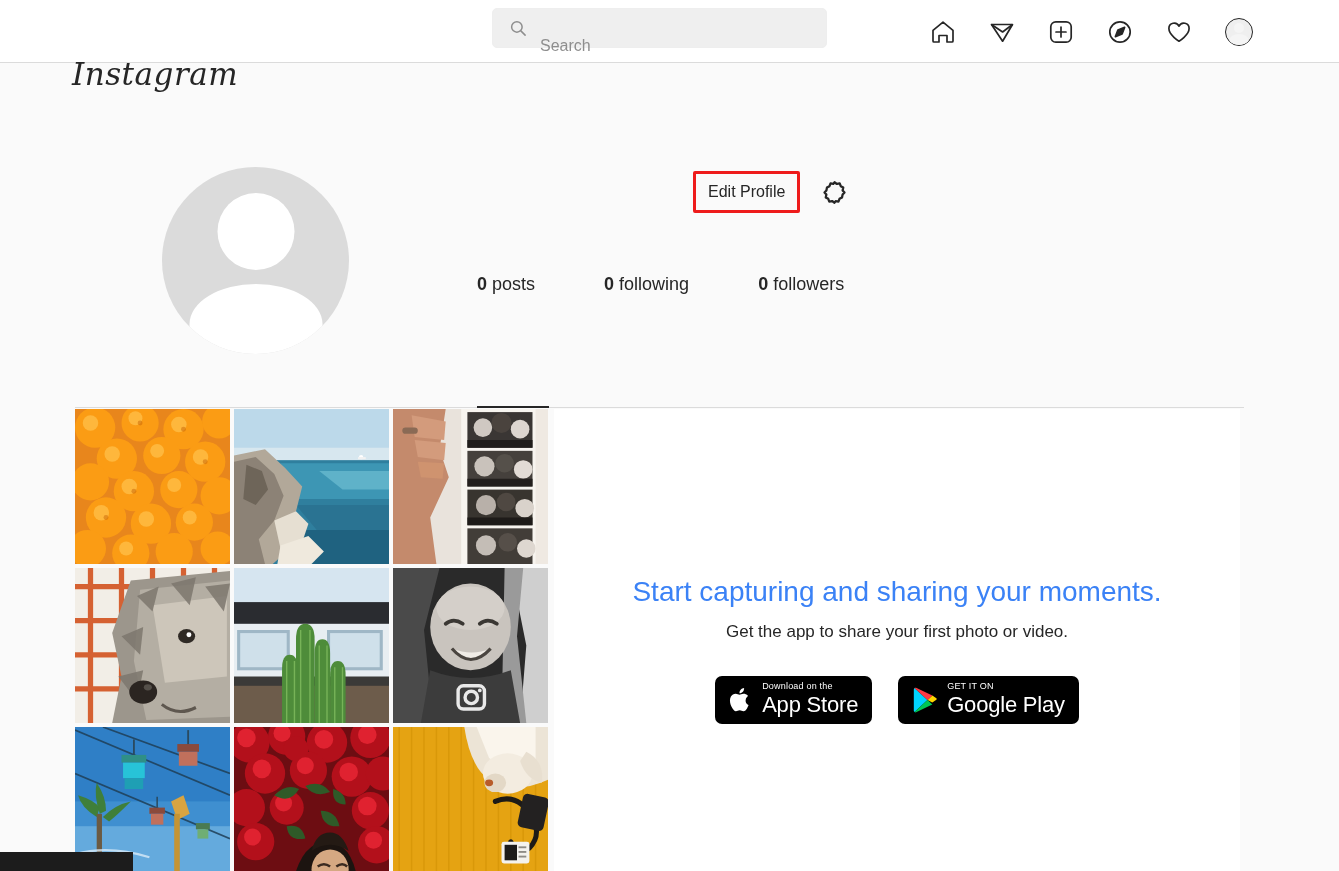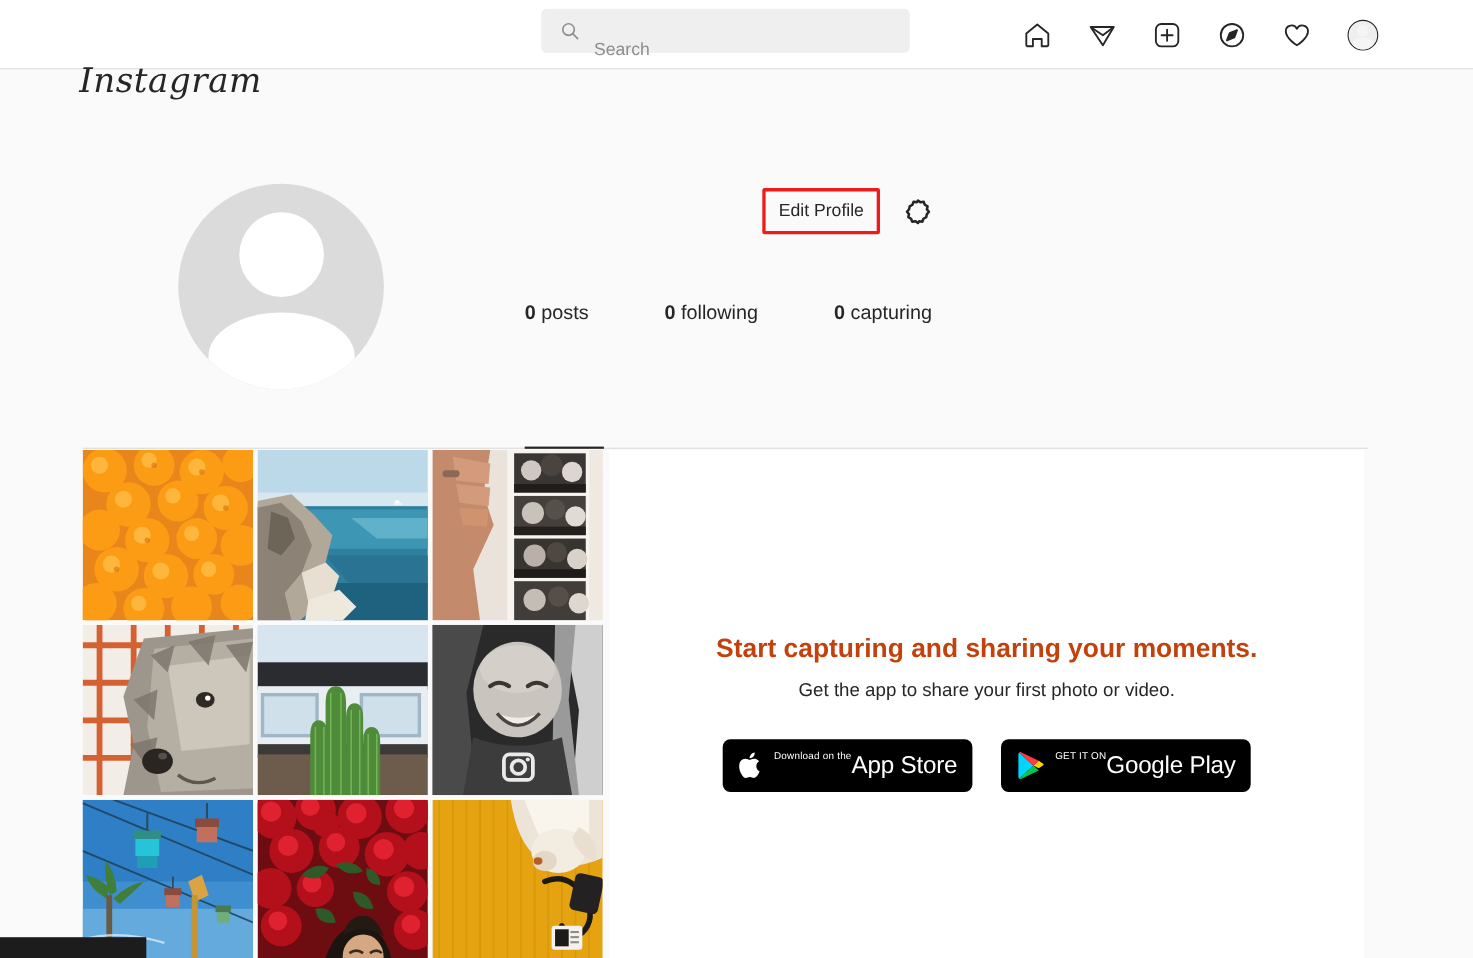--- a/index.html
+++ b/index.html
@@ -206,44 +206,44 @@
     left: 554px; top: 0;
     width: 686px;
     height: 462px;
     background: #ffffff;
     display: flex;
     flex-direction: column;
     align-items: center;
   }
   .empty-title {
     margin-top: 167px;
-    font-size: 24px;
-    font-weight: 700;
-    color: #c2410c;
+    font-size: 28px;
+    font-weight: 400;
+    color: #3b82f6;
     white-space: nowrap;
   }
   .empty-sub {
     margin-top: 14px;
     font-size: 17px;
     color: #262626;
     white-space: nowrap;
     text-align: center;
   }
   .badges { margin-top: 34px; display: flex; gap: 26px; }
   .badge {
     background: #000000;
     border-radius: 7px;
     height: 48px;
     display: flex;
     align-items: center;
     padding: 0 14px;
     gap: 9px;
     cursor: pointer;
   }
-  .badge-text { display: flex; flex-direction: row; justify-content: center; color: #ffffff; }
+  .badge-text { display: flex; flex-direction: column; justify-content: center; color: #ffffff; }
   .badge-small { font-size: 9px; letter-spacing: 0.2px; line-height: 1.1; }
   .badge-big { font-size: 22px; font-weight: 400; line-height: 1.15; letter-spacing: -0.2px; }
   .badge svg { display: block; }
 
   
   .statusbar {
     position: absolute;
     left: 0; bottom: 0;
     width: 133px; height: 19px;
     background: #1c1c1c;
@@ -310,21 +310,21 @@
     <div class="stat">
       <b>0</b>
       <span>posts</span>
     </div>
     <div class="stat">
       <b>0</b>
       <span>following</span>
     </div>
     <div class="stat">
       <b>0</b>
-      <span>capturing</span>
+      <span>followers</span>
     </div>
   </div>
 
   <div class="tabbar-rule"></div>
 
   <div class="tabs">
     <div class="tab active">
       <svg viewBox="0 0 14 14" fill="none" stroke="currentColor" stroke-width="1.2">
         <rect x="0.6" y="0.6" width="12.8" height="12.8"></rect>
         <line x1="0.6" y1="4.9" x2="13.4" y2="4.9"></line>

